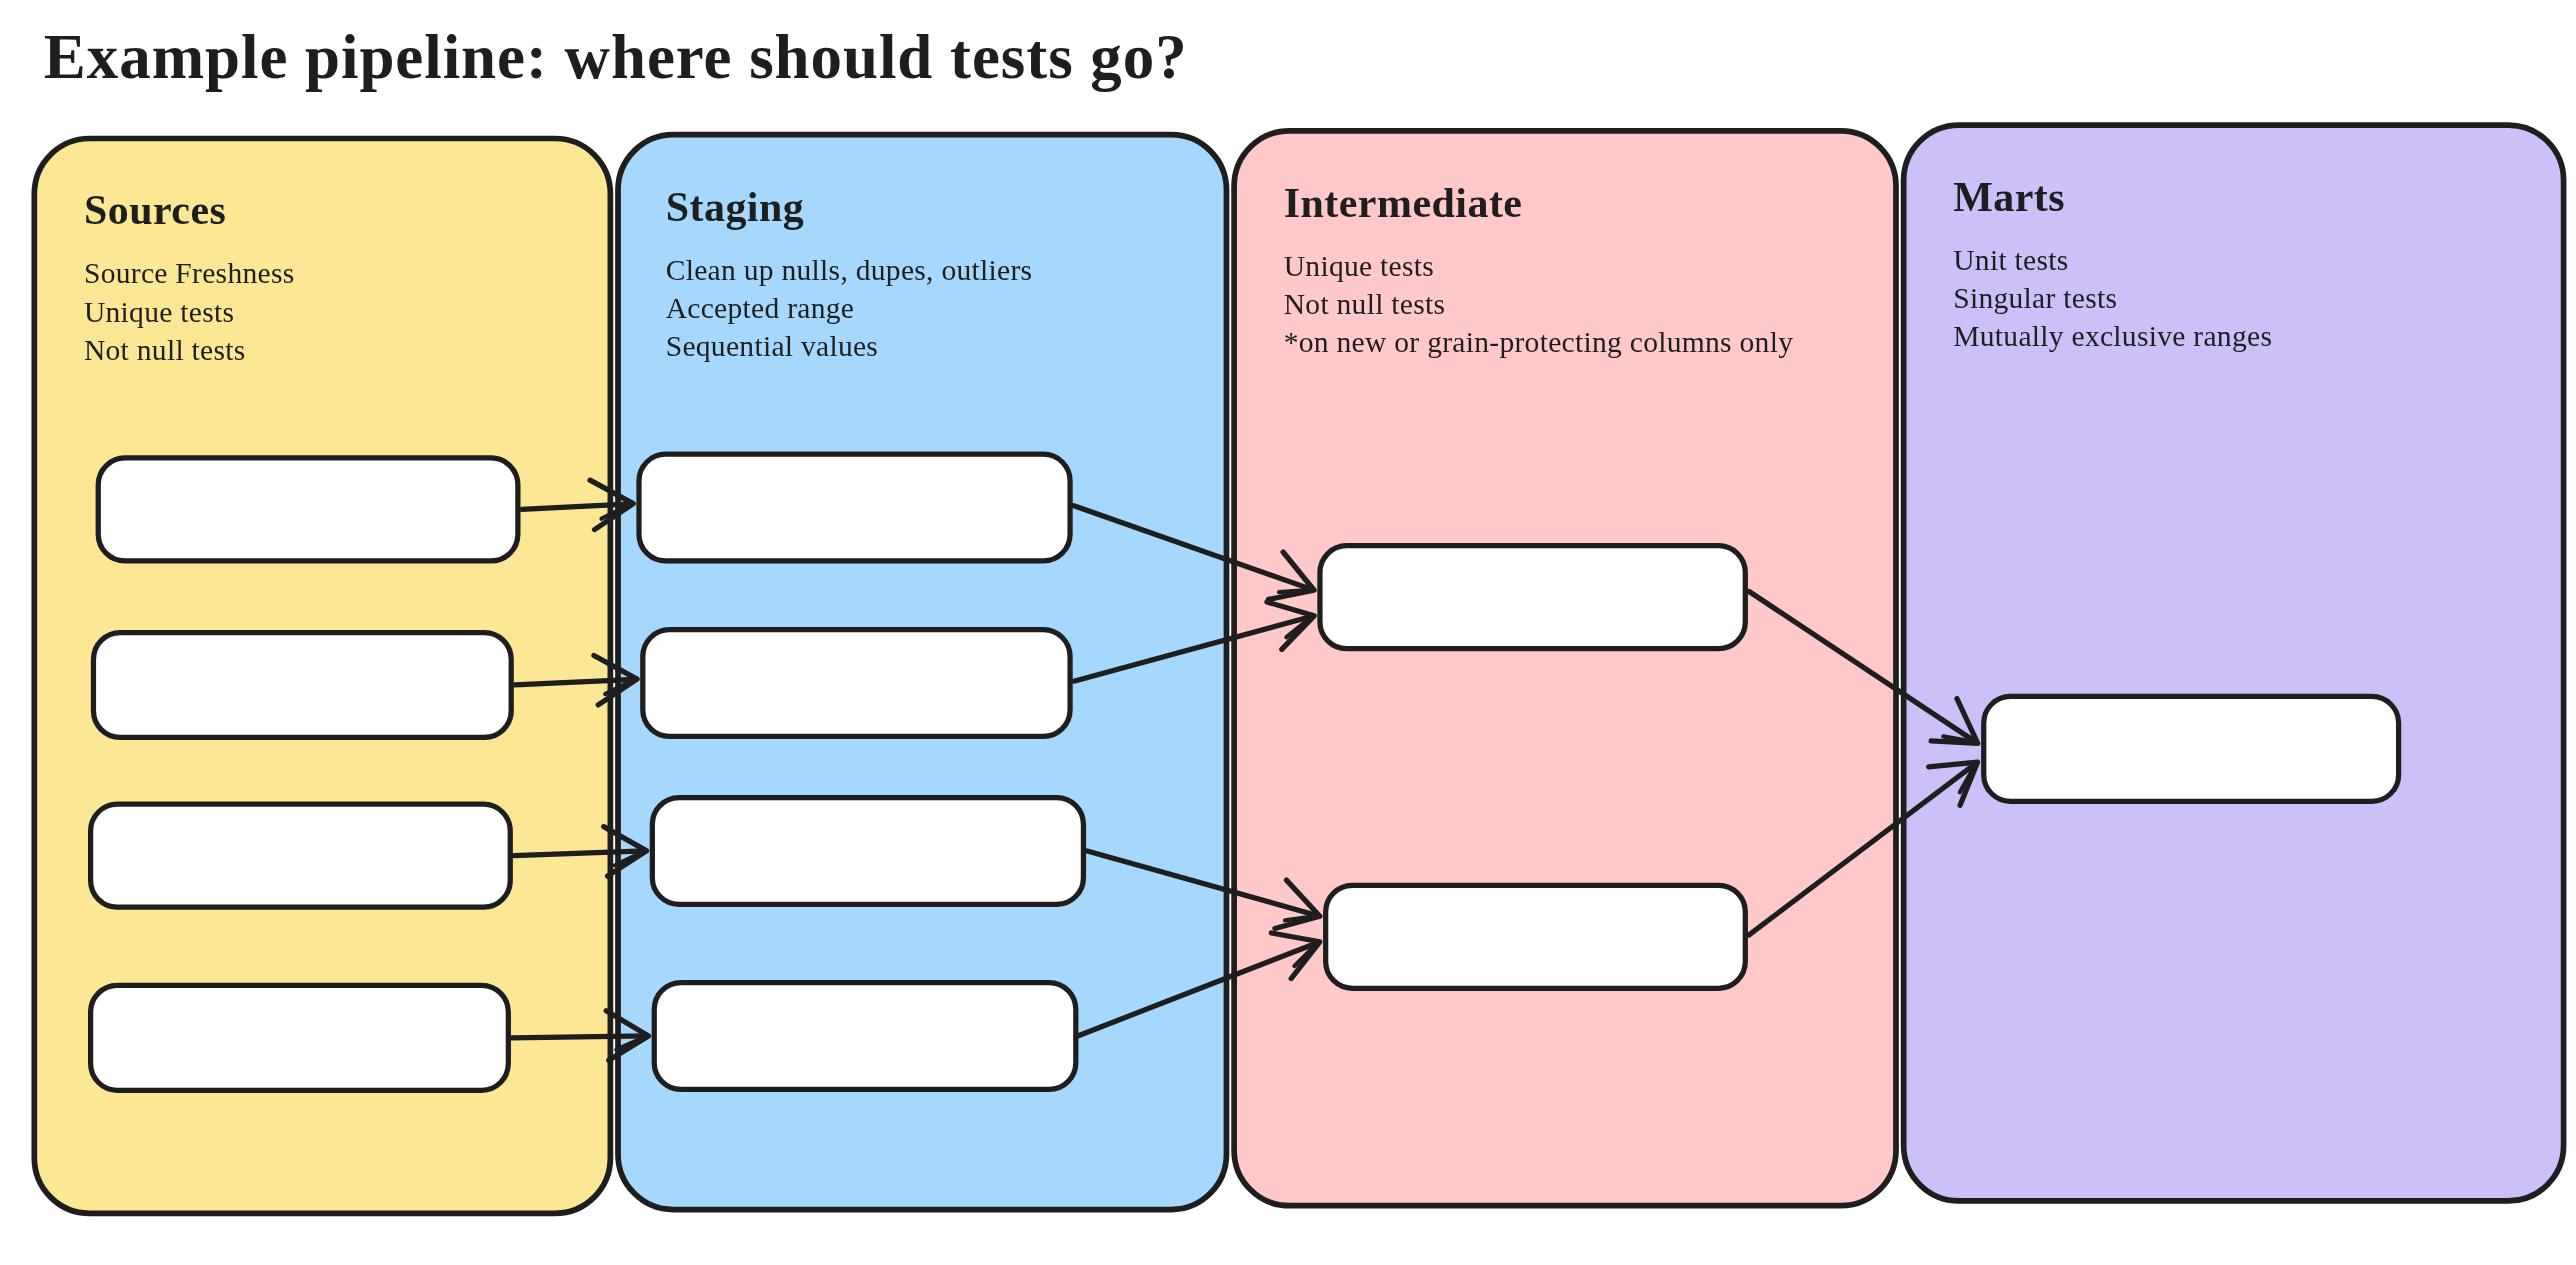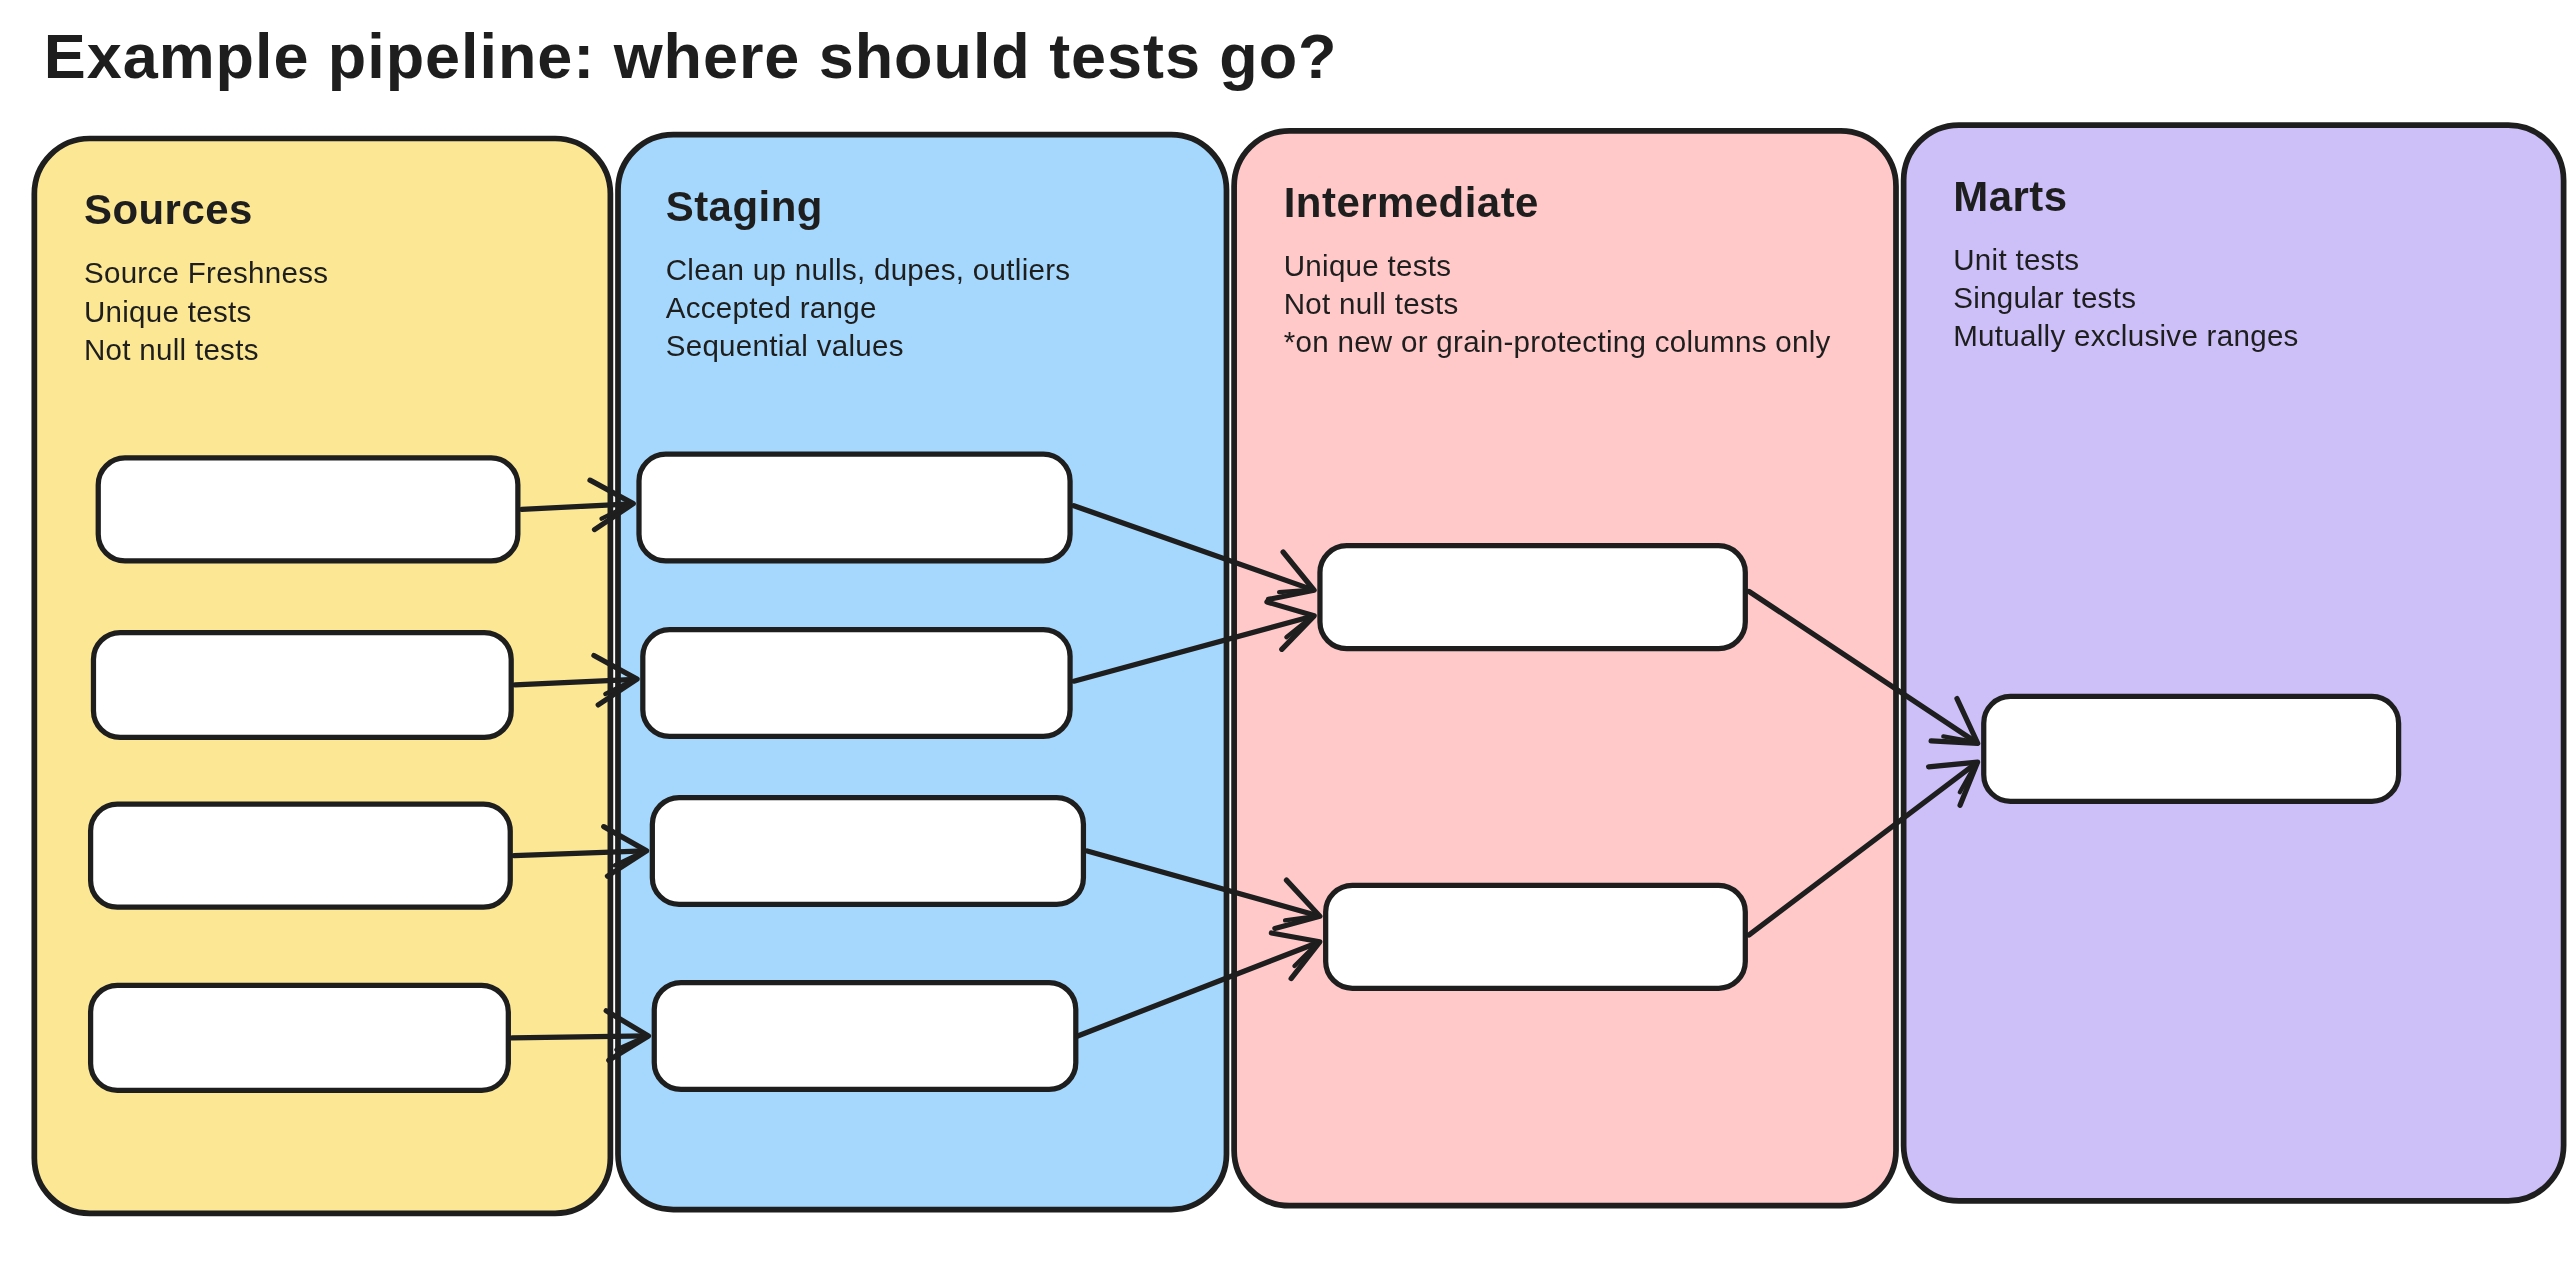--- a/index.html
+++ b/index.html
@@ -1,21 +1,21 @@
 <!DOCTYPE html>
 <html><head>
 <meta charset="utf-8">
 <style>
   html, body { margin: 0; padding: 0; background: #ffffff; }
   .page {
     position: relative;
     width: 2576px;
     height: 1266px;
     background: #ffffff;
-    font-family: Liberation Sans, sans-serif;
+    font-family: Liberation Serif, serif;
     overflow: hidden;
   }
   svg { display: block; }
   .col-rect { stroke: #1e1e1e; stroke-width: 6; }
   .node-rect { fill: #ffffff; stroke: #1e1e1e; stroke-width: 5.5; }
   .edge { stroke: #1e1e1e; stroke-width: 5.5; stroke-linecap: round; fill: none; }
   .diagram-title {
     font-size: 66px;
     font-weight: bold;
     letter-spacing: 1px;

